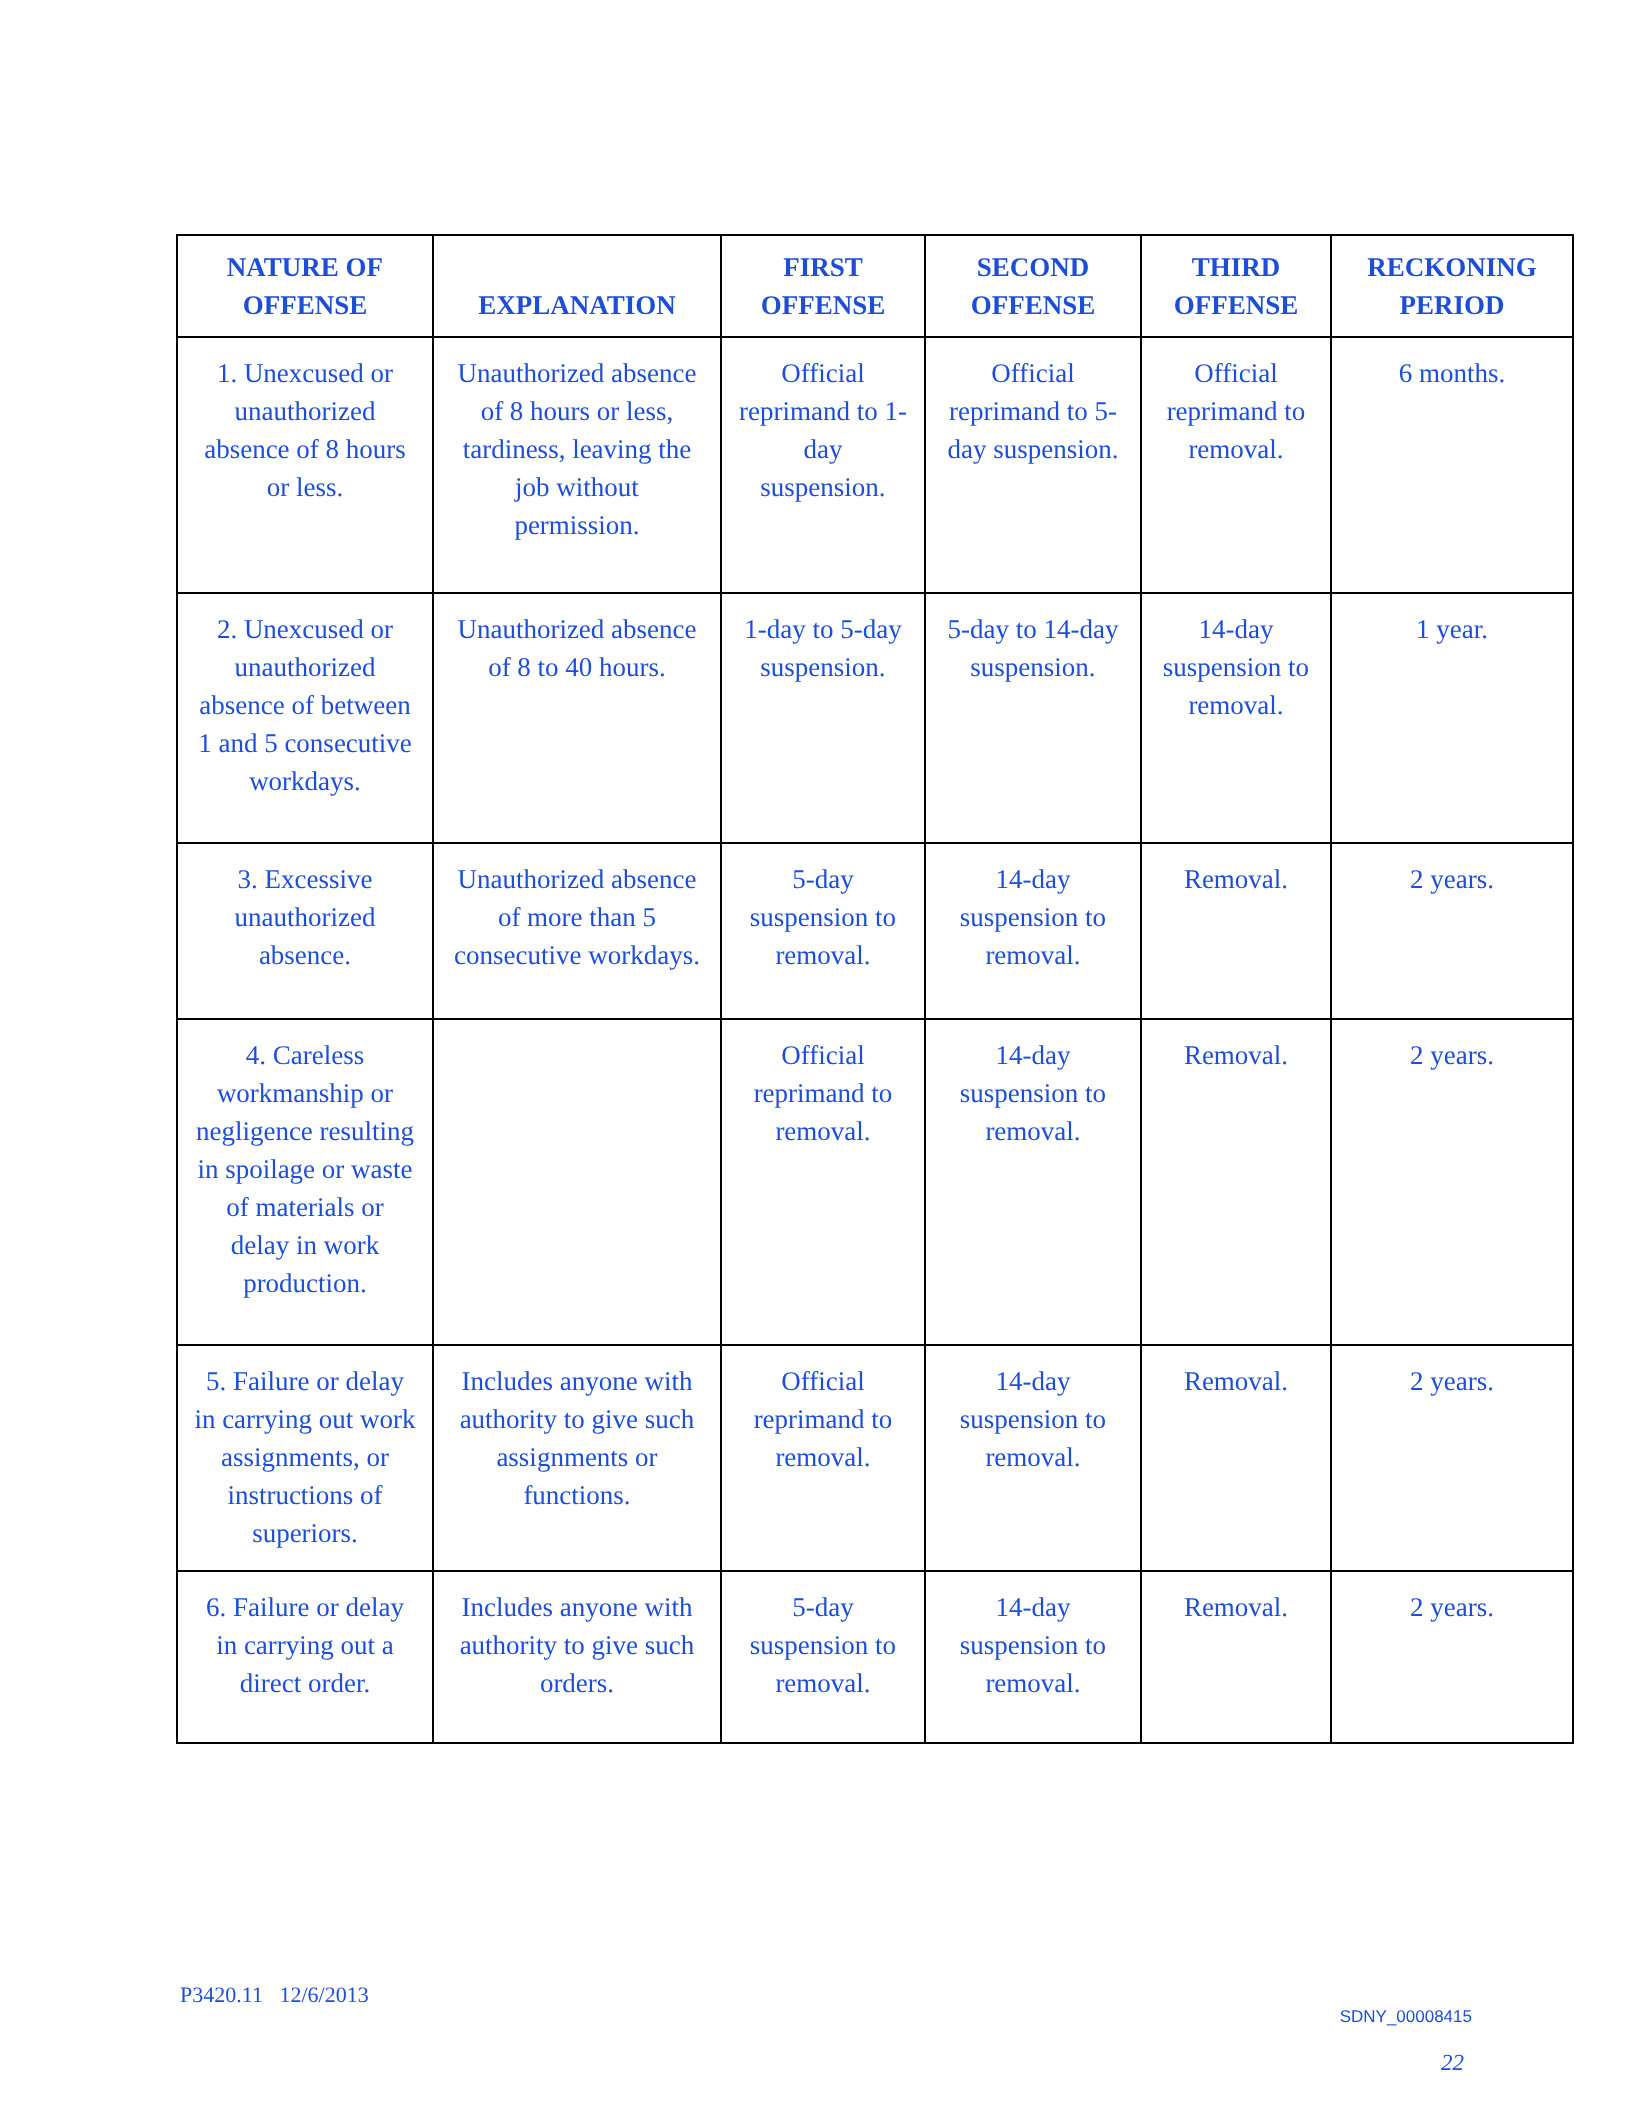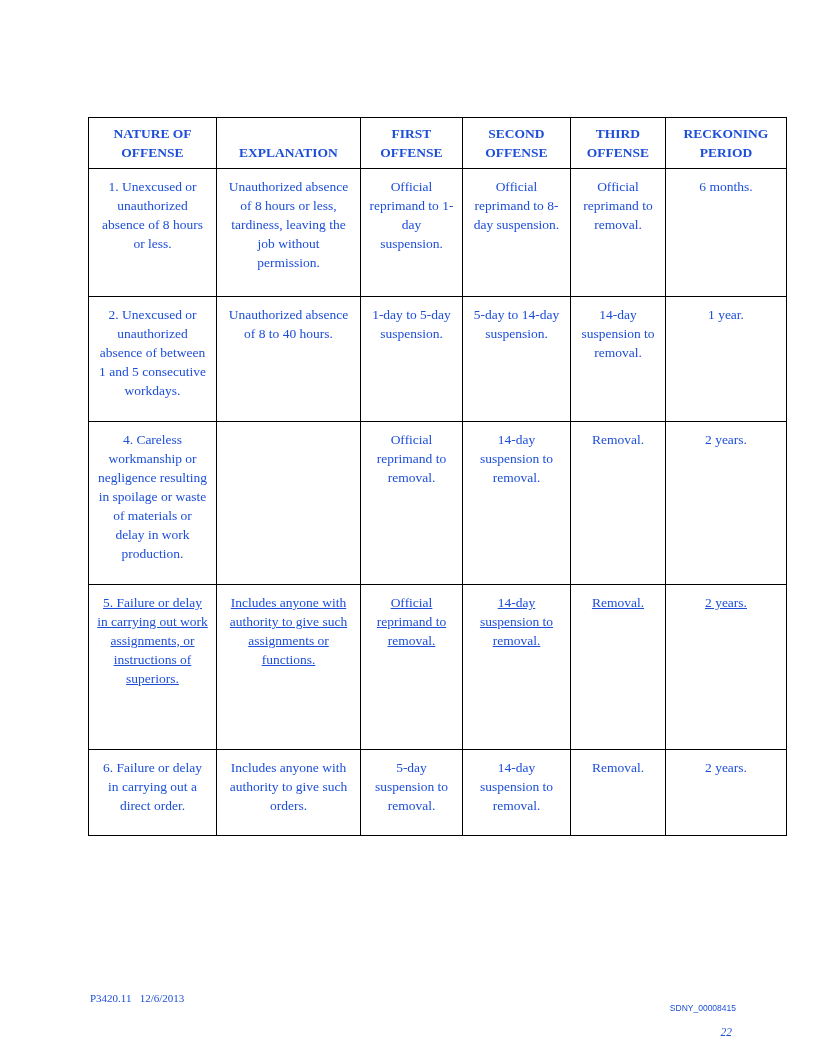--- a/index.html
+++ b/index.html
@@ -44,21 +44,21 @@
     padding: 8px 8px 4px 8px;
   }
   td.lh-loose {
     line-height: 22.5px;
   }
   tr.hdr-row   { height: 51px; }
   tr.row-1     { height: 128px; }
   tr.row-2     { height: 125px; }
   tr.row-3     { height: 88px; }
   tr.row-4     { height: 163px; }
-  tr.row-5     { height: 165px; text-decoration: underline; }
+  tr.row-5     { height: 113px; }
   tr.row-6     { height: 86px; }
   .footer-left {
     position: absolute;
     left: 90px;
     top: 992px;
     font-size: 11px;
     white-space: pre;
     text-align: center;
   }
   .footer-page-number {
@@ -98,31 +98,39 @@
         <th>SECOND OFFENSE</th>
         <th>THIRD OFFENSE</th>
         <th>RECKONING PERIOD</th>
       </tr>
     </thead>
     <tbody>
       <tr class="row-1">
         <td>1. Unexcused or unauthorized absence of 8 hours or less.</td>
         <td>Unauthorized absence of 8 hours or less, tardiness, leaving the job without permission.</td>
         <td>Official reprimand to 1-day suspension.</td>
-        <td>Official reprimand to 8-day suspension.</td>
+        <td>Official reprimand to 5-day suspension.</td>
         <td>Official reprimand to removal.</td>
         <td>6 months.</td>
       </tr>
       <tr class="row-2">
         <td>2. Unexcused or unauthorized absence of between 1 and 5 consecutive workdays.</td>
         <td>Unauthorized absence of 8 to 40 hours.</td>
         <td>1-day to 5-day suspension.</td>
         <td>5-day to 14-day suspension.</td>
         <td>14-day suspension to removal.</td>
         <td>1 year.</td>
+      </tr>
+      <tr class="row-3">
+        <td>3. Excessive unauthorized absence.</td>
+        <td>Unauthorized absence of more than 5 consecutive workdays.</td>
+        <td>5-day suspension to removal.</td>
+        <td>14-day suspension to removal.</td>
+        <td>Removal.</td>
+        <td>2 years.</td>
       </tr>
       <tr class="row-4">
         <td>4. Careless workmanship or negligence resulting in spoilage or waste of materials or delay in work production.</td>
         <td></td>
         <td>Official reprimand to removal.</td>
         <td>14-day suspension to removal.</td>
         <td>Removal.</td>
         <td>2 years.</td>
       </tr>
       <tr class="row-5">

